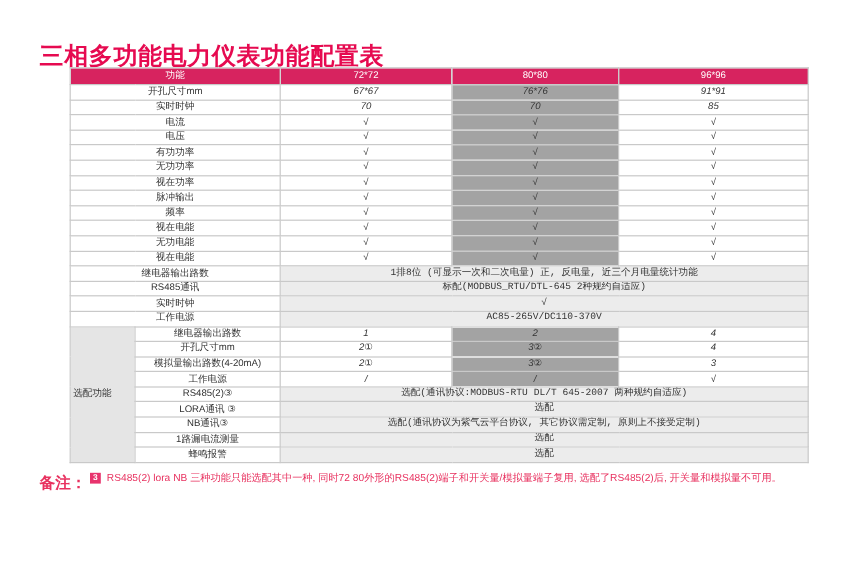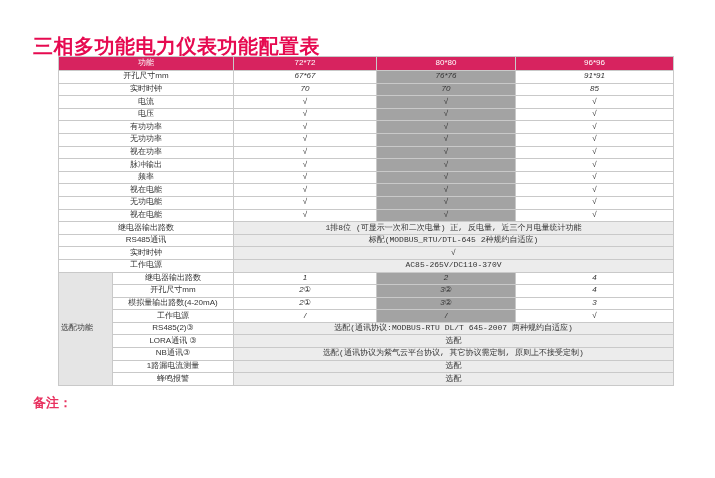--- a/index.html
+++ b/index.html
@@ -202,14 +202,18 @@
       <tr class="row">
         <td class="sub-label-cell">蜂鸣报警</td>
         <td class="span-cell" colspan="3">选配</td>
       </tr>
     </tbody>
 </table>
 
 <div class="notes">
   <div class="notes-label">备注：</div>
   <div class="notes-list" id="notes-list">
+      <div class="note-row">
+        <span class="note-num">3</span>
+        <span class="note-text">RS485(2) lora NB 三种功能只能选配其中一种, 同时72 80外形的RS485(2)端子和开关量/模拟量端子复用, 选配了RS485(2)后, 开关量和模拟量不可用。</span>
+      </div>
     </div>
 </div>
 
 </body></html>

